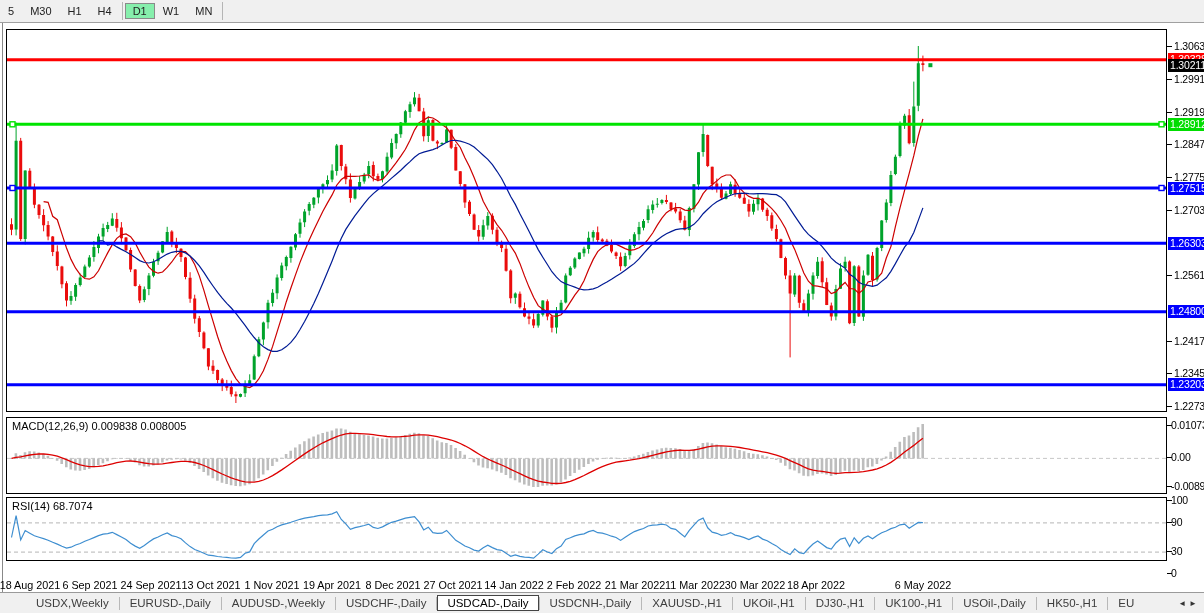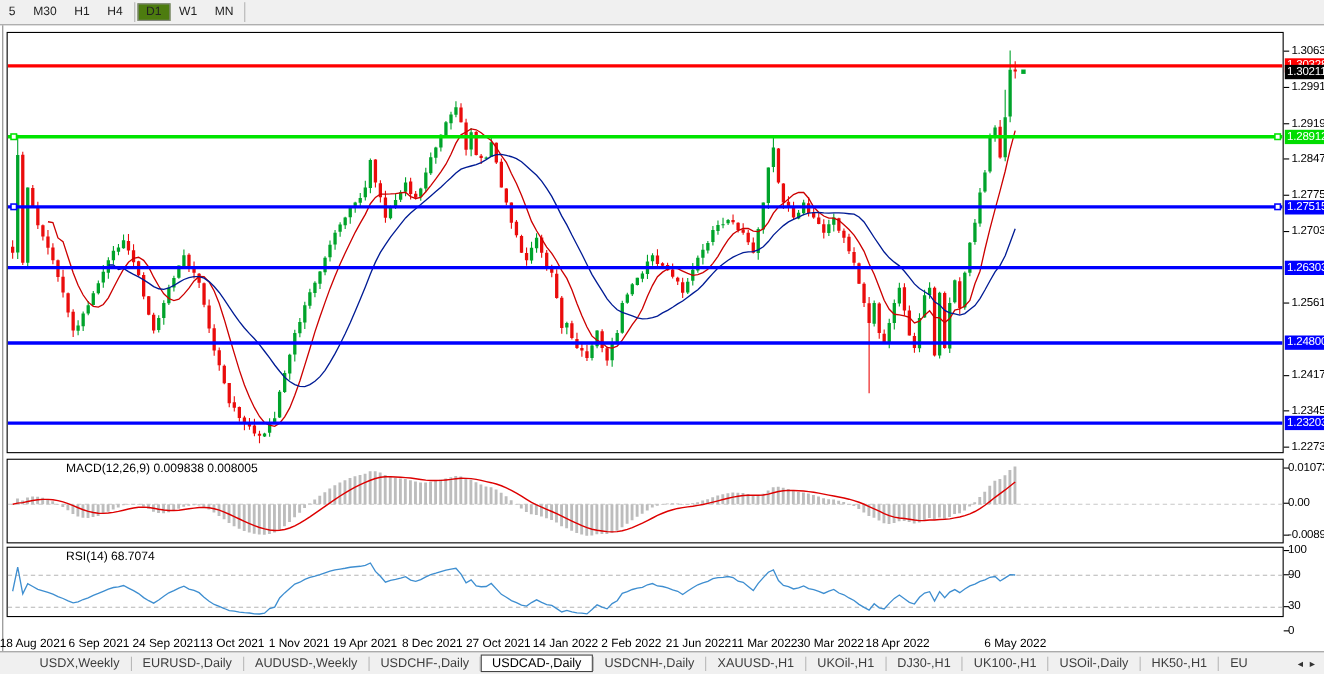--- a/index.html
+++ b/index.html
@@ -2,32 +2,32 @@
 <html><head>
 <meta charset="utf-8">
 <style>
   html,body{margin:0;padding:0;background:#fff;}
   body{width:1204px;height:613px;position:relative;overflow:hidden;
        font-family:"Liberation Sans",sans-serif;-webkit-font-smoothing:antialiased;}
   
   .toolbar{position:absolute;left:0;top:0;width:1204px;height:22px;background:#f0f0f0;
            border-bottom:1px solid #a0a0a0;display:flex;align-items:center;font-size:11px;color:#222;}
   .tf-btn{padding:2px 8px;margin:0;cursor:default;white-space:nowrap;}
-  .tf-btn.active{background:#4d7c0f;border:1px solid #8a8a8a;padding:1px 7px;}
+  .tf-btn.active{background:#86efac;border:1px solid #8a8a8a;padding:1px 7px;}
   .tf-sep{width:1px;height:18px;background:#b5b5b5;margin:0 2px;}
   .win-edge{position:absolute;left:2px;top:23px;width:1px;height:590px;background:#888;}
   
   .pane{position:absolute;left:6px;width:1161px;background:#fff;border:1px solid #000;box-sizing:border-box;}
   #main-pane{top:29px;height:383px;}
   #macd-pane{top:417px;height:77px;}
   #rsi-pane{top:497px;height:64px;}
   .pane svg{position:absolute;left:0;top:0;}
   .chart-title{position:absolute;left:6px;top:3px;font-size:11px;color:#000;z-index:5;white-space:nowrap;}
   .chart-title .tri{font-size:8px;margin-right:4px;color:#000;}
-  .ind-label{position:absolute;left:5px;top:2px;font-size:11px;color:#000;z-index:5;white-space:nowrap;margin-left:48px;}
+  .ind-label{position:absolute;left:5px;top:2px;font-size:11px;color:#000;z-index:5;white-space:nowrap;}
   
   .axis-col{position:absolute;left:1167px;top:29px;width:37px;height:465px;}
   .tick-label{position:absolute;left:7px;font-size:10.5px;color:#000;letter-spacing:-0.2px;white-space:nowrap;}
   .tick-dash{position:absolute;left:0;width:5px;height:1px;background:#000;}
   .hl-label{position:absolute;left:1px;width:36px;height:13px;line-height:13px;font-size:10.5px;
             color:#fff;padding-left:2px;letter-spacing:-0.2px;box-sizing:border-box;white-space:nowrap;overflow:hidden;}
   
   #dates-row{position:absolute;left:6px;top:578px;width:1161px;height:14px;}
   .date-label{position:absolute;top:1px;font-size:10.8px;color:#000;transform:translateX(-50%);white-space:nowrap;}
   
@@ -144,21 +144,21 @@
     <div class="date-label" style="left:24px">18 Aug 2021</div>
     <div class="date-label" style="left:84px">6 Sep 2021</div>
     <div class="date-label" style="left:145px">24 Sep 2021</div>
     <div class="date-label" style="left:205px">13 Oct 2021</div>
     <div class="date-label" style="left:266px">1 Nov 2021</div>
     <div class="date-label" style="left:326px">19 Apr 2021</div>
     <div class="date-label" style="left:387px">8 Dec 2021</div>
     <div class="date-label" style="left:447px">27 Oct 2021</div>
     <div class="date-label" style="left:508px">14 Jan 2022</div>
     <div class="date-label" style="left:568px">2 Feb 2022</div>
-    <div class="date-label" style="left:629px">21 Jun 2022</div>
+    <div class="date-label" style="left:629px">21 Mar 2022</div>
     <div class="date-label" style="left:689px">11 Mar 2022</div>
     <div class="date-label" style="left:749px">30 Mar 2022</div>
     <div class="date-label" style="left:810px">18 Apr 2022</div>
     <div class="date-label" style="left:917px">6 May 2022</div>
   </div>
 
 <div id="tab-bar">
     <div class="tab-pad"></div>
     <div class="tab">USDX,Weekly</div>
     <div class="tab-sep"></div>

